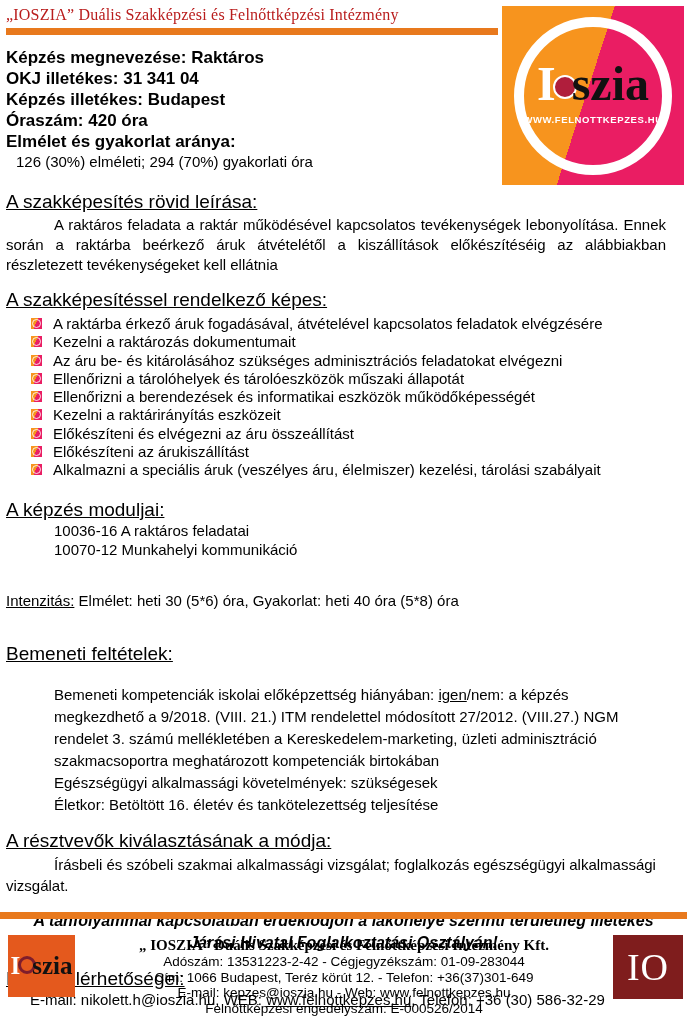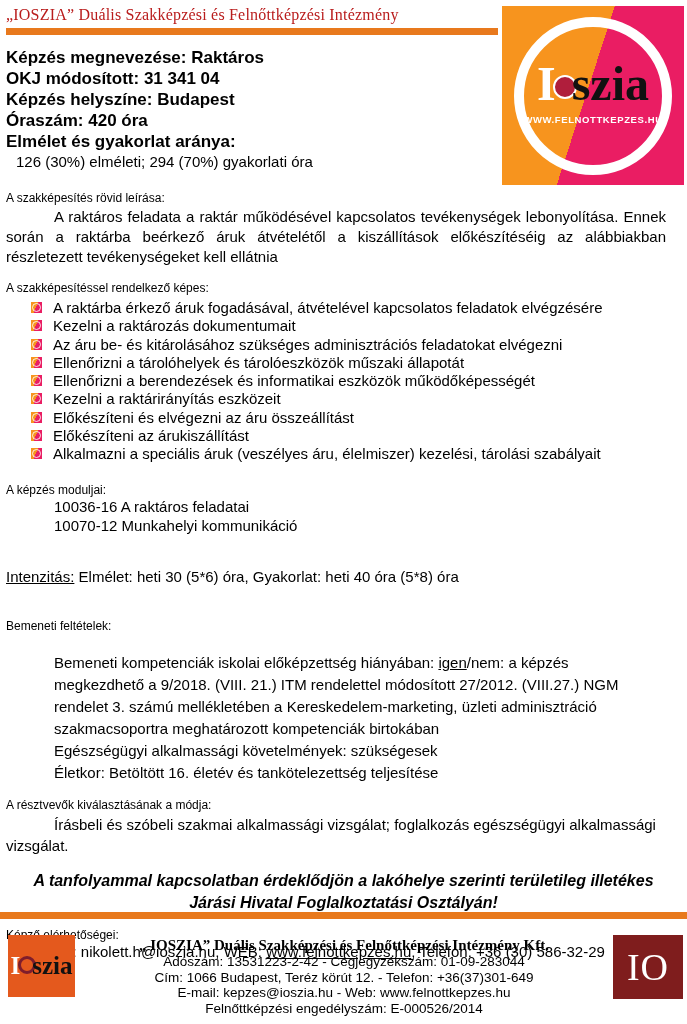--- a/index.html
+++ b/index.html
@@ -37,21 +37,21 @@
   .logo-url{
     position:absolute;left:0;right:0;top:108px;text-align:center;color:#fff;
     font-size:9.5px;font-weight:bold;letter-spacing:.6px;
   }
   
   .course{margin:12px 0 0 6px;width:495px;}
   .course-line{font-size:17px;font-weight:bold;line-height:21px;}
   .course-detail{font-size:15px;font-weight:normal;line-height:20px;margin-left:10px;}
   
   .content{padding:0 6px;}
-  .sec-head{font-size:12px;margin:0;}
+  .sec-head{font-size:19px;text-decoration:underline;margin:0;}
   .u{text-decoration:underline;}
   .desc-par{
     margin:2px 0 0 0;width:660px;text-align:justify;text-indent:48px;
     font-size:15px;line-height:20px;
   }
   .gap-s{height:14px;}.gap-m{height:19px;}.gap-l{height:32px;}
   .bullets{margin-top:4px;}
   .bullet-item{display:flex;align-items:flex-start;font-size:15px;line-height:18.3px;}
   .bullet-icon{
     flex:none;width:11px;height:11px;margin:3px 11px 0 25px;position:relative;
@@ -109,22 +109,22 @@
   <div class="logo-top">
     <div class="logo-ring"></div>
     <div class="logo-word">
       <span class="li">I</span><span class="lo"></span><span class="lszia">szia</span>
     </div>
     <div class="logo-url">WWW.FELNOTTKEPZES.HU</div>
   </div>
 
   <div class="course" id="course-lines">
       <div class="course-line"><span>Képzés megnevezése:</span> <span>Raktáros</span></div>
-      <div class="course-line"><span>OKJ módosított:</span> <span>31 341 04</span></div>
-      <div class="course-line"><span>Képzés helyszíne:</span> <span>Budapest</span></div>
+      <div class="course-line"><span>OKJ illetékes:</span> <span>31 341 04</span></div>
+      <div class="course-line"><span>Képzés illetékes:</span> <span>Budapest</span></div>
       <div class="course-line"><span>Óraszám:</span> <span>420 óra</span></div>
       <div class="course-line"><span>Elmélet és gyakorlat aránya:</span></div>
     </div>
   <div class="content">
     <div class="course-detail">126 (30%) elméleti; 294 (70%) gyakorlati óra</div>
 
     <div class="gap-m"></div>
     <p class="sec-head">A szakképesítés rövid leírása:</p>
     <p class="desc-par">A raktáros feladata a raktár működésével kapcsolatos tevékenységek lebonyolítása. Ennek során a raktárba beérkező áruk átvételétől a kiszállítások előkészítéséig az alábbiakban részletezett tevékenységeket kell ellátnia</p>
 

